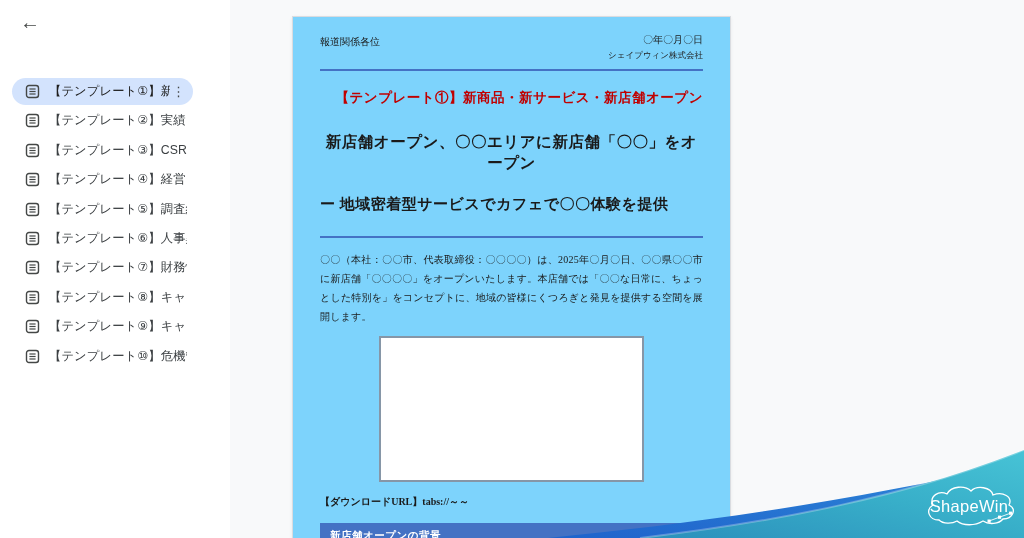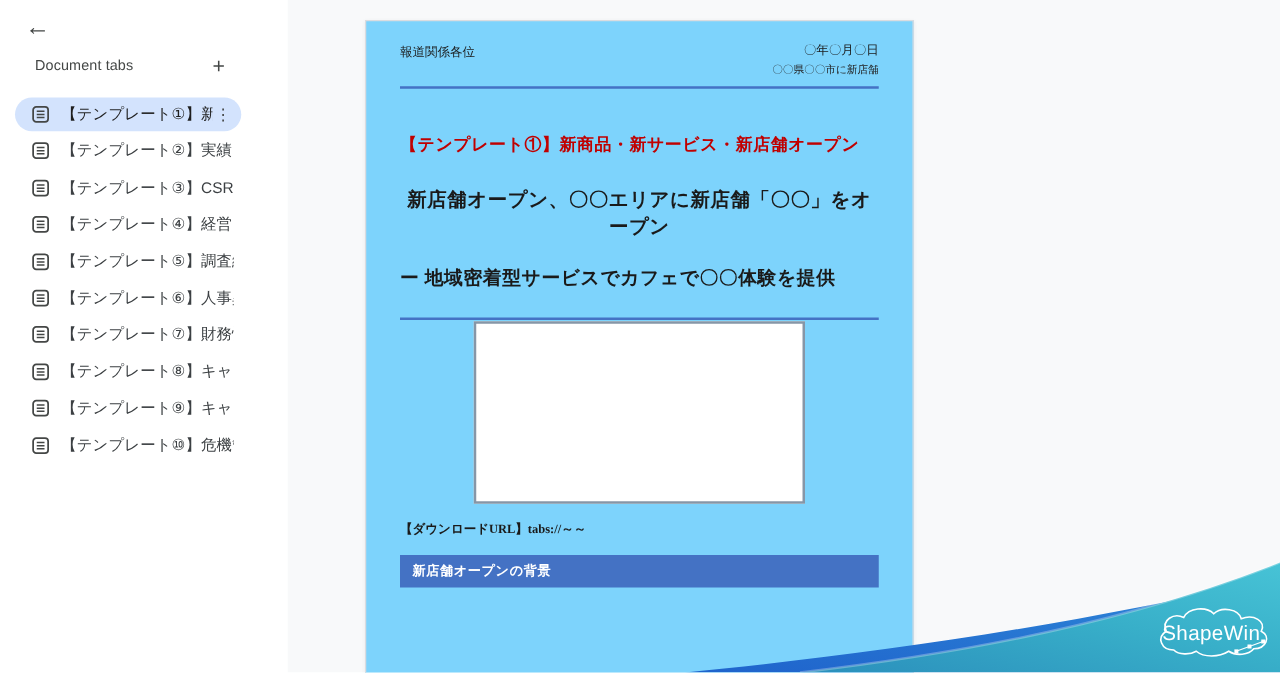--- a/index.html
+++ b/index.html
@@ -63,22 +63,22 @@
     font-family: "Liberation Serif", "DejaVu Serif", serif; color: #1a1a1a;
   }
   .doc-header { display: flex; justify-content: space-between; padding-top: 16px; }
   .to-line { font-size: 10px; padding-top: 2px; }
   .header-right { text-align: right; margin-left: 24px; }
   .date-line { font-size: 10px; }
   .company-line { font-size: 8.5px; margin-top: 3px; color: #222; }
   .rule { height: 2px; background: #4472c4; margin-top: 7px; }
   .rule2 { height: 2px; background: #4472c4; margin-top: 22px; }
   .category-title {
-    color: #c00000; font-weight: bold; text-align: left;
-    font-size: 13.5px; margin-top: 36px; letter-spacing: .5px;
+    color: #c00000; font-weight: bold; text-align: right;
+    font-size: 13.5px; margin-top: 18px; letter-spacing: .5px;
   }
   .headline-1 { font-size: 15.5px; font-weight: bold; text-align: center; margin-top: 25px; letter-spacing: .5px; }
   .headline-2 { font-size: 15px;  font-weight: bold; margin-top: 21px; letter-spacing: .5px; }
   .lead-par { font-size: 10px; line-height: 19px; margin-top: 12px; text-align: justify; letter-spacing: .2px; }
   .placeholder-box {
     width: 265px; height: 146px; margin: 1px auto 0 auto;
     border: 2px solid #8696a7; background: #ffffff;
   }
   .download-line { margin-top: 13px; font-size: 10px; font-weight: bold; }
   .section-banner {
@@ -93,24 +93,20 @@
   }
 </style>
 </head>
 <body>
 
 <div class="app">
 
   <nav class="sidebar">
     <button class="back-btn">←</button>
 
-    <div class="tabs-header">
-      <span class="tabs-title">Document tabs</span>
-      <button class="add-btn">+</button>
-    </div>
 
     <ul class="tab-list">
       <li class="tab-row selected">
         <svg class="tab-icon" viewBox="0 0 15 15">
           <rect x="1.5" y="1.5" width="12" height="12" rx="2.5" fill="none" stroke="#444746" stroke-width="1.4"></rect>
           <line x1="4.4" y1="5" x2="10.6" y2="5" stroke="#444746" stroke-width="1.2"></line>
           <line x1="4.4" y1="7.5" x2="10.6" y2="7.5" stroke="#444746" stroke-width="1.2"></line>
           <line x1="4.4" y1="10" x2="10.6" y2="10" stroke="#444746" stroke-width="1.2"></line>
         </svg>
         <span class="tab-label">【テンプレート①】新...</span>
@@ -200,34 +196,35 @@
     </ul>
   </nav>
 
   <main class="canvas">
     <div class="page">
 
       <div class="doc-header">
         <span class="to-line">報道関係各位</span>
         <span class="header-right">
           <span class="date-line" style="display:block">〇年〇月〇日</span>
-          <span class="company-line" style="display:block">〇〇県〇〇市に新店舗</span>
+          <span class="company-line" style="display:block">シェイプウィン株式会社</span>
         </span>
       </div>
 
       <div class="rule"></div>
 
       <div class="category-title">【テンプレート①】新商品・新サービス・新店舗オープン</div>
 
       <div class="headline-1">新店舗オープン、〇〇エリアに新店舗「〇〇」をオープン</div>
 
       <div class="headline-2">ー 地域密着型サービスでカフェで〇〇体験を提供</div>
 
       <div class="rule2"></div>
 
+      <p class="lead-par">〇〇（本社：〇〇市、代表取締役：〇〇〇〇）は、2025年〇月〇日、〇〇県〇〇市に新店舗「〇〇〇〇」をオープンいたします。本店舗では「〇〇な日常に、ちょっとした特別を」をコンセプトに、地域の皆様にくつろぎと発見を提供する空間を展開します。</p>
 
       <div class="placeholder-box"></div>
 
       <div class="download-line">
         <span>【ダウンロードURL】</span><span>tabs://～～</span>
       </div>
 
       <div class="section-banner">新店舗オープンの背景</div>
 
     </div>

